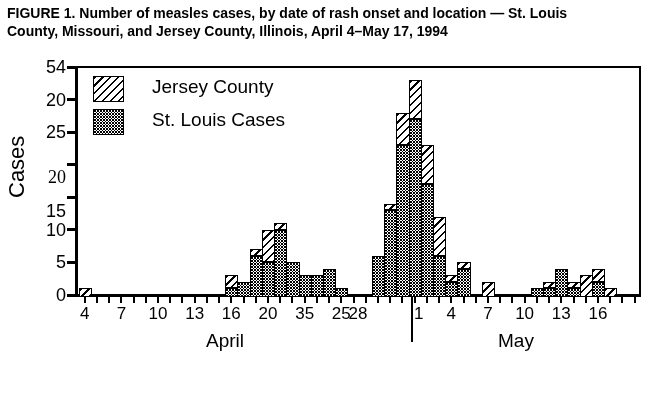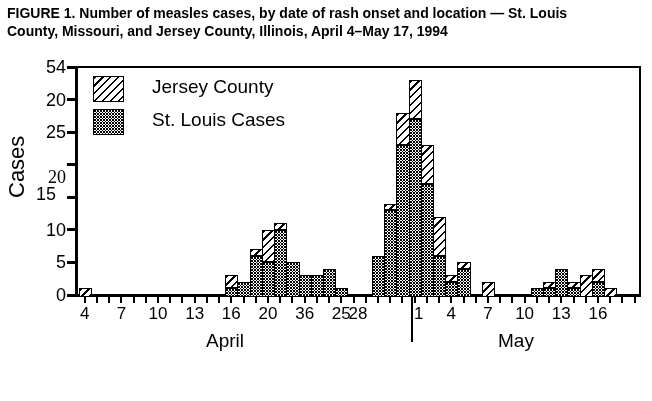--- a/index.html
+++ b/index.html
@@ -46,21 +46,21 @@
   <div class="plot-frame"></div>
 
   <div id="yticks">
       <div class="ytick" style="left: 67px; top: 293.5px; width: 8px;"></div>
       <div class="ytick-label" style="left: 26px; top: 286px;">0</div>
       <div class="ytick" style="left: 67px; top: 260.95px; width: 8px;"></div>
       <div class="ytick-label" style="left: 26px; top: 253.45px;">5</div>
       <div class="ytick" style="left: 67px; top: 228.4px; width: 8px;"></div>
       <div class="ytick-label" style="left: 26px; top: 220.9px;">10</div>
       <div class="ytick" style="left: 67px; top: 195.85px; width: 8px;"></div>
-      <div class="ytick-label" style="left: 26px; top: 185px; text-align: center;">15</div>
+      <div class="ytick-label" style="left: 26px; top: 202px;">15</div>
       <div class="ytick" style="left: 67px; top: 163.3px; width: 8px;"></div>
       <div class="ytick-label" style="left: 26px; top: 168px; font-family: Liberation Serif, serif;">20</div>
       <div class="ytick" style="left: 67px; top: 130.75px; width: 8px;"></div>
       <div class="ytick-label" style="left: 26px; top: 123.25px;">25</div>
       <div class="ytick" style="left: 67px; top: 98.2px; width: 8px;"></div>
       <div class="ytick-label" style="left: 26px; top: 90.7px;">20</div>
       <div class="ytick" style="left: 67px; top: 65.65px; width: 8px;"></div>
       <div class="ytick-label" style="left: 26px; top: 58.15px;">54</div>
     </div>
   <div id="xticks">
@@ -110,21 +110,21 @@
       <div class="xtick" style="left: 609.16px; top: 297px; height: 6px;"></div>
       <div class="xtick" style="left: 621.38px; top: 297px; height: 6px;"></div>
       <div class="xtick" style="left: 633.6px; top: 297px; height: 6px;"></div>
       <div class="divider" style="left: 411.14px; top: 297px; height: 45px;"></div>
       <div class="xtick-label" style="left: 69.7px; top: 305px;">4</div>
       <div class="xtick-label" style="left: 106.36px; top: 305px;">7</div>
       <div class="xtick-label" style="left: 143.02px; top: 305px;">10</div>
       <div class="xtick-label" style="left: 179.68px; top: 305px;">13</div>
       <div class="xtick-label" style="left: 216.34px; top: 305px;">16</div>
       <div class="xtick-label" style="left: 253px; top: 305px;">20</div>
-      <div class="xtick-label" style="left: 289.66px; top: 305px;">36</div>
+      <div class="xtick-label" style="left: 289.66px; top: 305px;">35</div>
       <div class="xtick-label" style="left: 326.32px; top: 305px;">25</div>
       <div class="xtick-label" style="left: 343px; top: 305px;">28</div>
       <div class="xtick-label" style="left: 403.64px; top: 305px;">1</div>
       <div class="xtick-label" style="left: 436.3px; top: 305px;">4</div>
       <div class="xtick-label" style="left: 472.96px; top: 305px;">7</div>
       <div class="xtick-label" style="left: 509.62px; top: 305px;">10</div>
       <div class="xtick-label" style="left: 546.28px; top: 305px;">13</div>
       <div class="xtick-label" style="left: 582.94px; top: 305px;">16</div>
     </div>
   <div id="bars">

